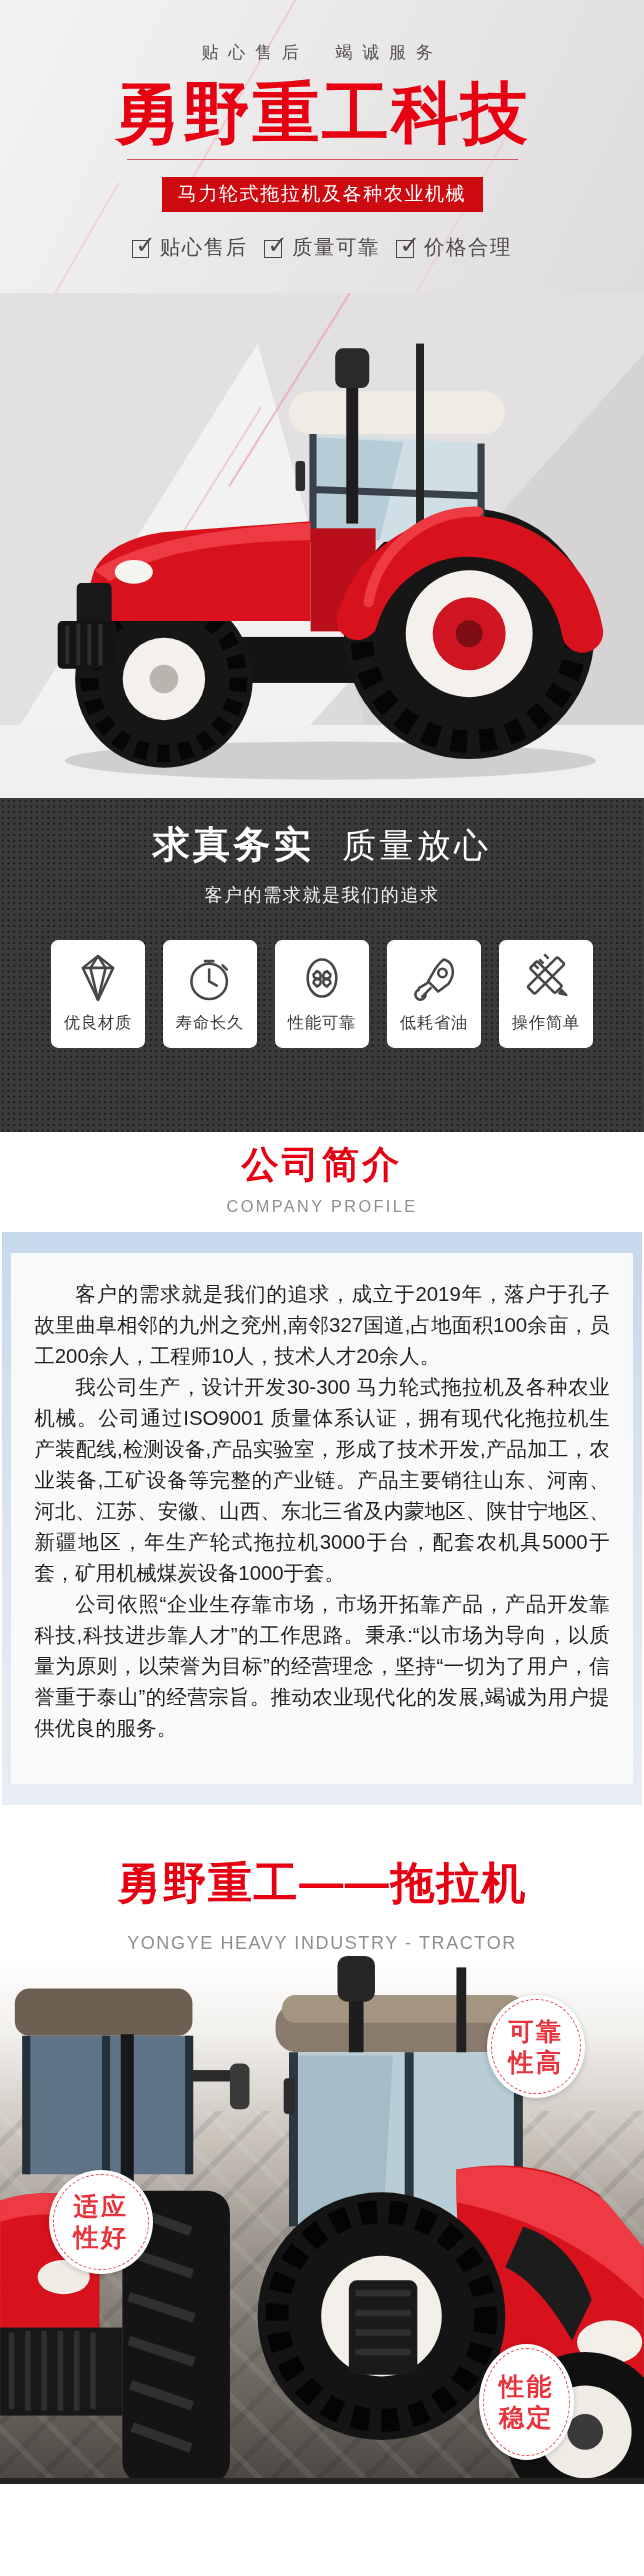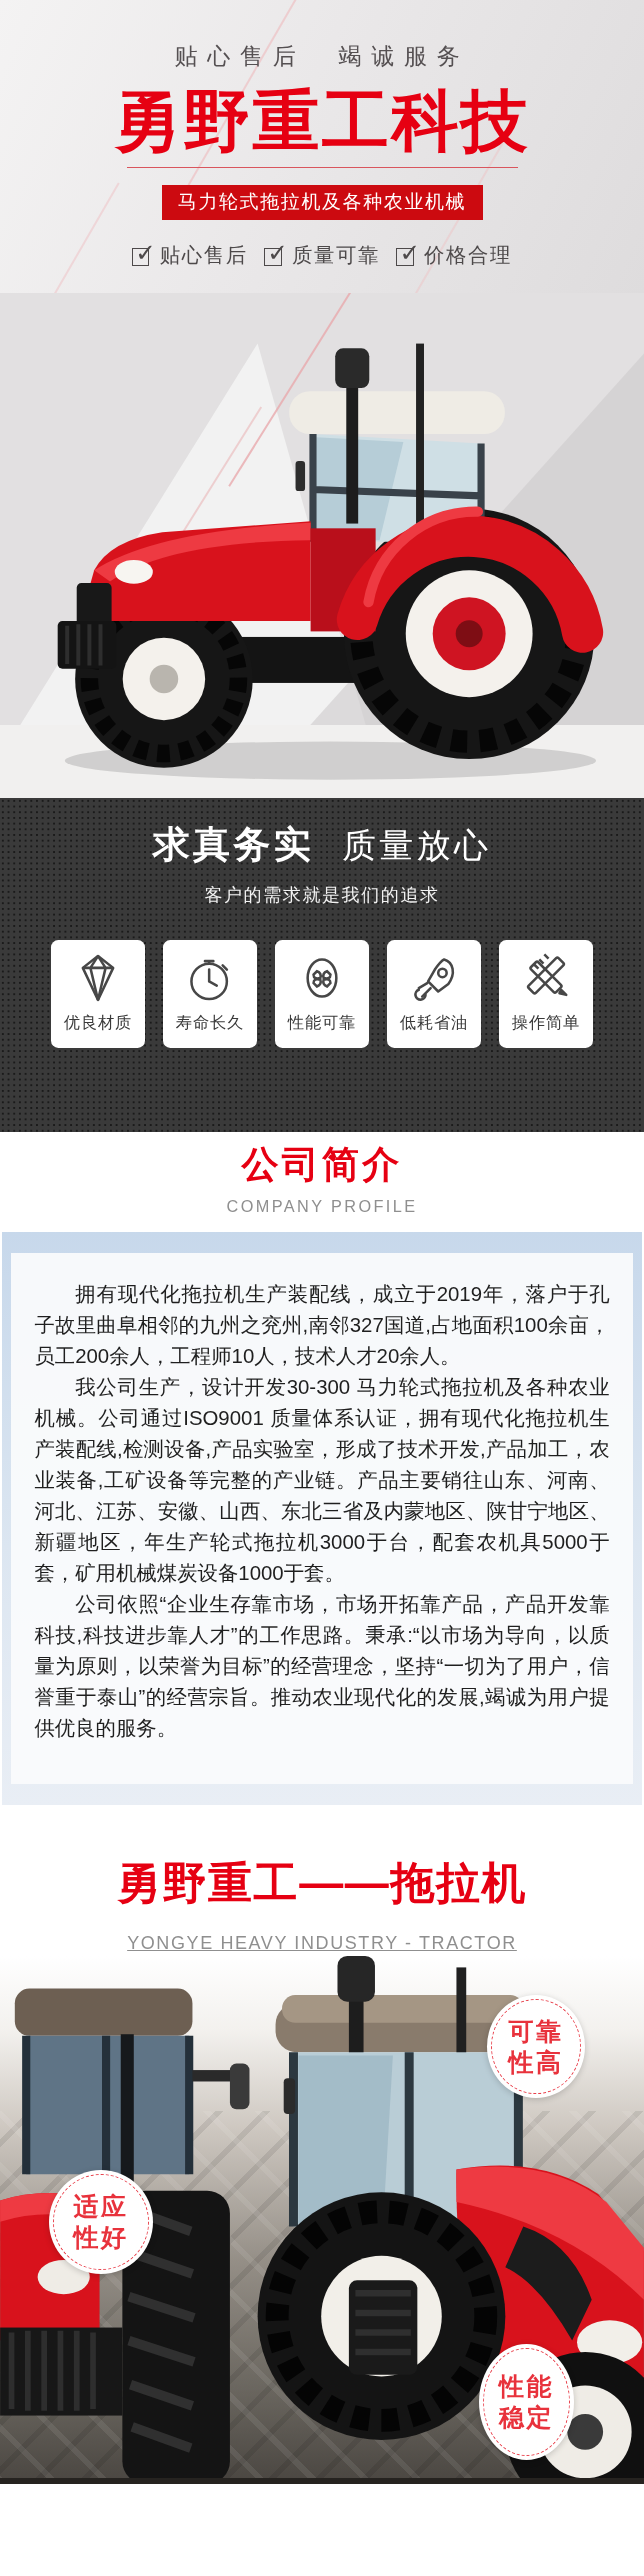--- a/index.html
+++ b/index.html
@@ -6,21 +6,21 @@
   body{width:644px;font-family:"Liberation Sans","DejaVu Sans",sans-serif;-webkit-font-smoothing:antialiased;}
   .page{position:relative;width:644px;height:2576px;overflow:hidden;background:#fff;}
 
   
   .sec-header{position:relative;width:644px;height:293px;overflow:hidden;
     background:linear-gradient(115deg,#f4f3f3 0%,#eae8e9 45%,#dedcdd 100%);}
   .diag{position:absolute;width:2.4px;background:#eec3c6;opacity:.75;transform:rotate(30deg);}
   .diag.d1{height:269px;left:245px;top:-49px;}
   .diag.d2{height:245px;left:457px;top:98px;opacity:.5;}
   .diag.d3{height:179px;left:73px;top:171px;opacity:.55;}
-  .tagline{position:relative;padding-top:41px;text-align:center;font-size:23px;color:#555052;letter-spacing:9.8px;}
+  .tagline{position:relative;padding-top:41px;text-align:center;font-size:17px;color:#555052;letter-spacing:9.8px;}
   .main-title{position:relative;margin-top:11.4px;text-align:center;font-size:67px;line-height:75px;font-weight:bold;color:#e60012;letter-spacing:2.4px;}
   .divider{position:relative;width:391px;height:0.8px;margin:8.2px auto 0;background:#d9555d;}
   .banner{position:relative;text-align:center;margin-top:18px;}
   .banner span{display:inline-block;background:#cc0a10;color:#ffffff;font-size:19px;padding:4.1px 16.3px;letter-spacing:1.6px;}
   .features{position:relative;margin-top:21px;display:flex;justify-content:center;gap:16.3px;}
   .feature{display:flex;align-items:center;font-size:20.4px;color:#4d494a;letter-spacing:1.6px;}
   .chk{position:relative;width:23px;height:24.5px;display:inline-block;margin-right:4.9px;}
   .chk .box{position:absolute;left:0;top:5.7px;width:15.5px;height:15.5px;border:1.6px solid #4d494a;background:transparent;}
   .chk .mark{position:absolute;left:3.3px;top:-4.1px;font-style:normal;font-size:24.5px;font-weight:bold;color:#4d494a;}
 
@@ -53,21 +53,21 @@
   .en-sub{margin-top:6.5px;text-align:center;font-size:16.3px;color:#8f8f8f;letter-spacing:2.4px;}
   .cn-sub{margin-top:14.7px;text-align:center;font-size:21px;color:#4a4a4a;letter-spacing:1.6px;}
   .blue-box{margin:16.3px 1.6px 0;height:573px;box-sizing:border-box;padding:21px 9.8px;
     background:linear-gradient(180deg,#c7d8eb 0%,#dce6f1 55%,#e9eef5 100%);}
   .white-card{height:100%;box-sizing:border-box;background:rgba(250,251,252,0.94);padding:26px 23px 0;}
   .white-card p{margin:0;font-size:20.4px;line-height:31px;color:#1f1f1f;text-indent:2em;text-align:justify;}
 
   
   .sec-ttitle{position:relative;width:644px;height:135px;background:#ffffff;}
   .ttitle{padding-top:33px;text-align:center;font-size:44px;font-weight:bold;color:#e60012;letter-spacing:1.6px;}
-  .tsub{margin-top:19.6px;text-align:center;font-size:18px;color:#8f8f8f;letter-spacing:1.6px;text-decoration:underline;}
+  .tsub{margin-top:19.6px;text-align:center;font-size:18px;color:#8f8f8f;letter-spacing:1.6px;}
 
   
   .sec-timage{position:relative;width:644px;height:528px;overflow:hidden;
     background:linear-gradient(180deg,#ffffff 0%,#f3f1ee 14%,#cfc9c2 32%,#948e86 58%,#6a665f 82%,#4a4641 100%);}
   .plate{position:absolute;left:0;top:155px;width:100%;height:373px;opacity:.55;
     background-image:repeating-linear-gradient(45deg,rgba(255,255,255,.14) 0 5.7px,transparent 5.7px 37px),
                      repeating-linear-gradient(-45deg,rgba(0,0,0,.16) 0 5.7px,transparent 5.7px 33px);}
   .sec-timage::after{content:"";position:absolute;left:0;bottom:0;width:100%;height:5.7px;background:#262320;}
   .badge{position:absolute;background:#ffffff;border-radius:50%;display:flex;align-items:center;justify-content:center;
     box-shadow:0 1.6px 6.5px rgba(0,0,0,.18);}
@@ -217,21 +217,21 @@
         <div class="lbl">操作简单</div>
       </div>
     </div>
   </section>
 
   <section class="sec-profile">
     <div class="red-h1">公司简介</div>
     <div class="en-sub">COMPANY PROFILE</div>
     <div class="blue-box">
       <div class="white-card">
-        <p>拥有现代化拖拉机生产装配线，成立于2019年，落户于孔子故里曲阜相邻的九州之兖州,南邻327国道,占地面积100余亩，员工200余人，工程师10人，技术人才20余人。</p>
+        <p>客户的需求就是我们的追求，成立于2019年，落户于孔子故里曲阜相邻的九州之兖州,南邻327国道,占地面积100余亩，员工200余人，工程师10人，技术人才20余人。</p>
         <p>我公司生产，设计开发30-300 马力轮式拖拉机及各种农业机械。公司通过ISO9001 质量体系认证，拥有现代化拖拉机生产装配线,检测设备,产品实验室，形成了技术开发,产品加工，农业装备,工矿设备等完整的产业链。产品主要销往山东、河南、河北、江苏、安徽、山西、东北三省及内蒙地区、陕甘宁地区、新疆地区，年生产轮式拖拉机3000于台，配套农机具5000于套，矿用机械煤炭设备1000于套。</p>
         <p>公司依照“企业生存靠市场，市场开拓靠产品，产品开发靠科技,科技进步靠人才”的工作思路。秉承:“以市场为导向，以质量为原则，以荣誉为目标”的经营理念，坚持“一切为了用户，信誉重于泰山”的经营宗旨。推动农业现代化的发展,竭诚为用户提供优良的服务。</p>
       </div>
     </div>
   </section>
 
   <section class="sec-ttitle">
     <div class="ttitle">勇野重工——拖拉机</div>
     <div class="tsub">YONGYE HEAVY INDUSTRY - TRACTOR</div>
   </section>

